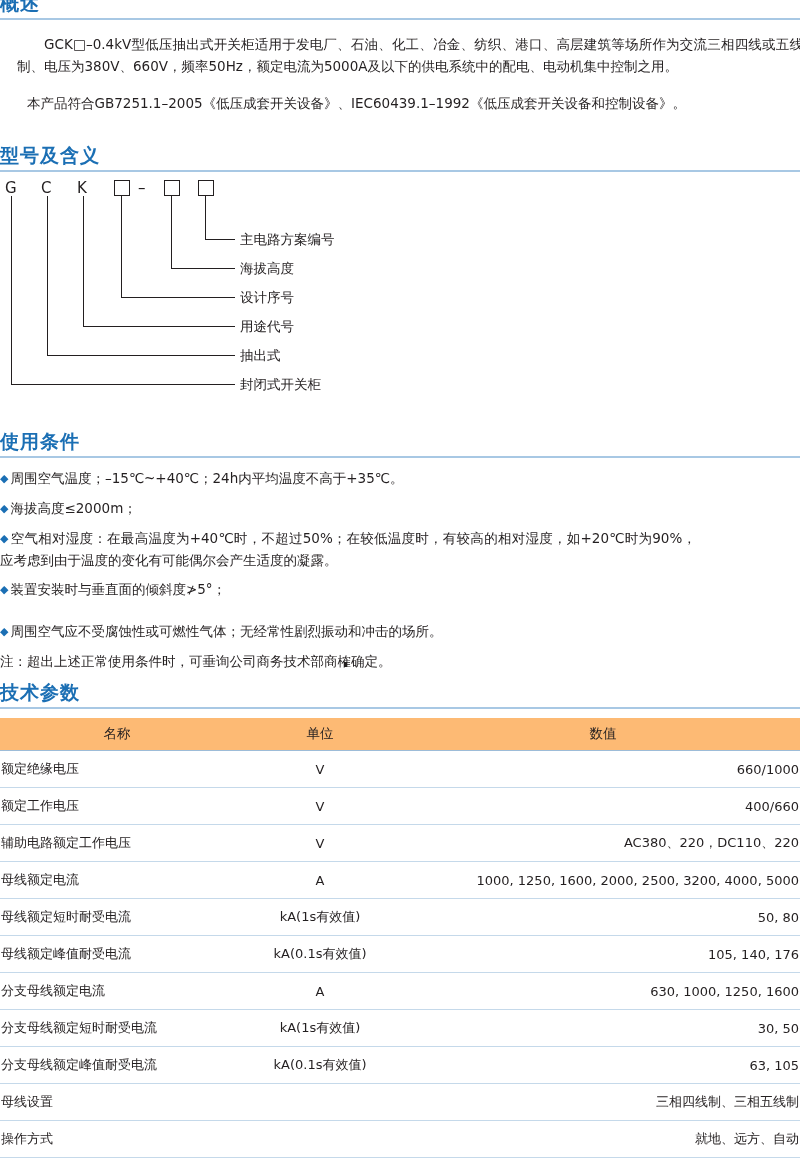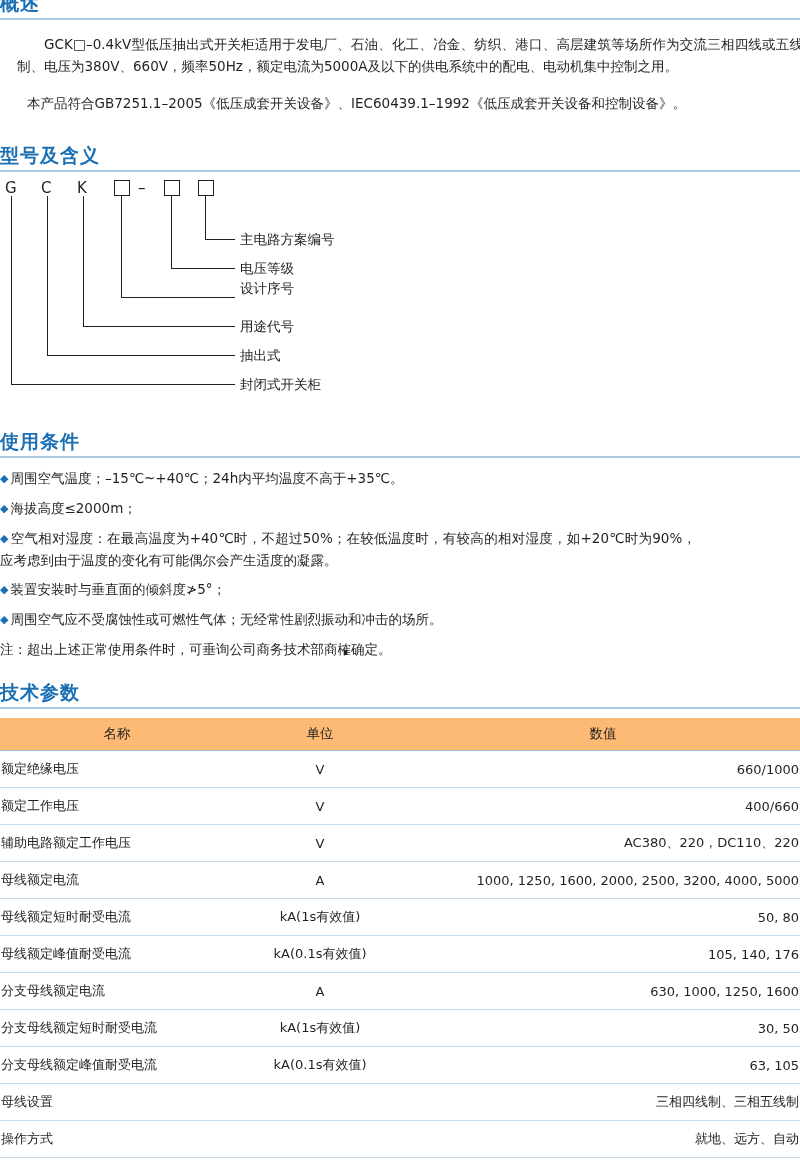--- a/index.html
+++ b/index.html
@@ -147,25 +147,25 @@
     <div class="dash" style="left:138px; top:179px;">–</div>
     <div class="model-box" style="left:164px; top:180px;"></div>
     <div class="model-box" style="left:198px; top:180px;"></div>
 
     <div class="vline" style="left:205px; top:196px; height:43px;"></div>
     <div class="hline" style="left:205px; top:239px; width:30px;"></div>
     <div class="leader-label" style="left:240px; top:231px;">主电路方案编号</div>
 
     <div class="vline" style="left:171px; top:196px; height:72px;"></div>
     <div class="hline" style="left:171px; top:268px; width:64px;"></div>
-    <div class="leader-label" style="left:240px; top:260px;">电压等级</div>
+    <div class="leader-label" style="left:240px; top:260px;">海拔高度</div>
 
     <div class="vline" style="left:121px; top:196px; height:101px;"></div>
     <div class="hline" style="left:121px; top:297px; width:114px;"></div>
-    <div class="leader-label" style="left:240px; top:280px;">设计序号</div>
+    <div class="leader-label" style="left:240px; top:289px;">设计序号</div>
 
     <div class="vline" style="left:83px; top:196px; height:130px;"></div>
     <div class="hline" style="left:83px; top:326px; width:152px;"></div>
     <div class="leader-label" style="left:240px; top:318px;">用途代号</div>
 
     <div class="vline" style="left:47px; top:196px; height:159px;"></div>
     <div class="hline" style="left:47px; top:355px; width:188px;"></div>
     <div class="leader-label" style="left:240px; top:347px;">抽出式</div>
 
     <div class="vline" style="left:11px; top:196px; height:188px;"></div>
@@ -185,21 +185,21 @@
       </div>
       <div class="cond-item" style="margin-top:8px;">
         <span class="bullet">◆</span><span>海拔高度≤2000m；</span>
       </div>
       <div class="cond-item" style="margin-top:8px;">
         <span class="bullet">◆</span><span>空气相对湿度：在最高温度为+40℃时，不超过50%；在较低温度时，有较高的相对湿度，如+20℃时为90%，应考虑到由于温度的变化有可能偶尔会产生适度的凝露。</span>
       </div>
       <div class="cond-item" style="margin-top:8px;">
         <span class="bullet">◆</span><span>装置安装时与垂直面的倾斜度≯5°；</span>
       </div>
-      <div class="cond-item" style="margin-top:8px;">
+      <div class="cond-item" style="margin-top:20px;">
         <span class="bullet">◆</span><span>周围空气应不受腐蚀性或可燃性气体；无经常性剧烈振动和冲击的场所。</span>
       </div>
       <div class="cond-item" style="margin-top:8px;">注：超出上述正常使用条件时，可垂询公司商务技术部商榷确定。</div>
     </div>
   </div>
 
   <div>
     <div style="position:absolute;left:0;top:683px;width:800px;">
       <div class="section-head">技术参数</div>
       <div class="head-rule full"></div>

